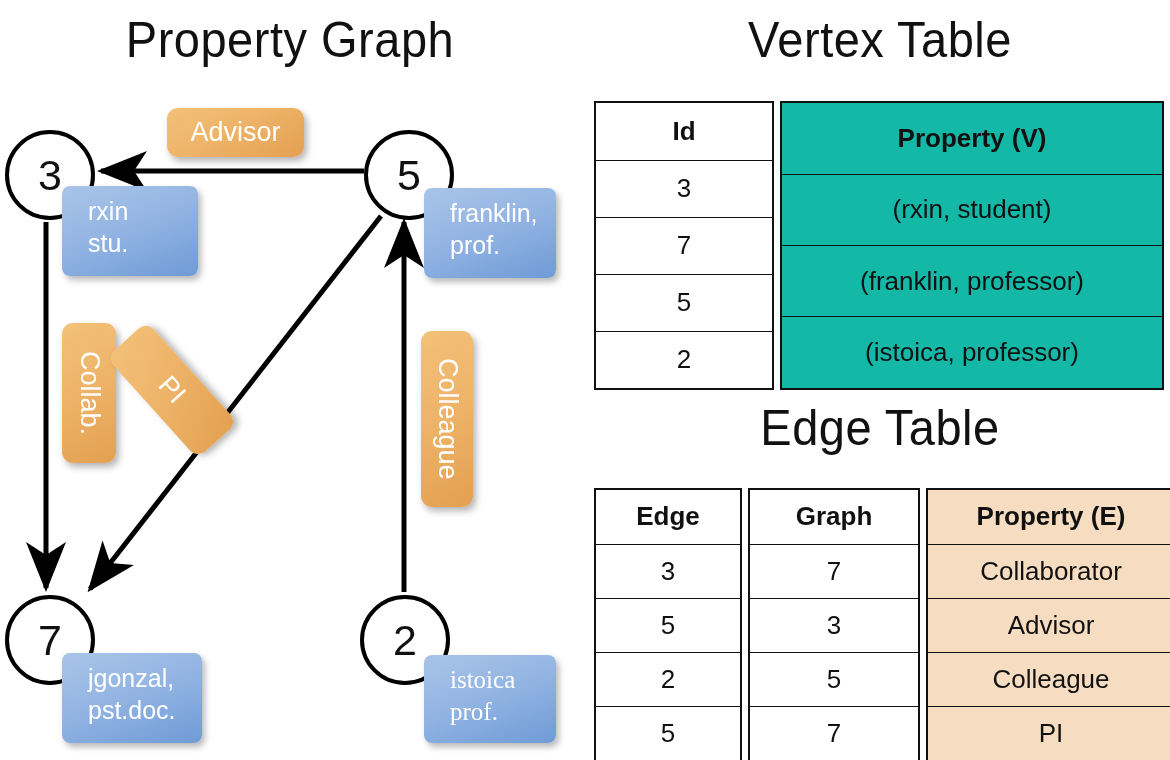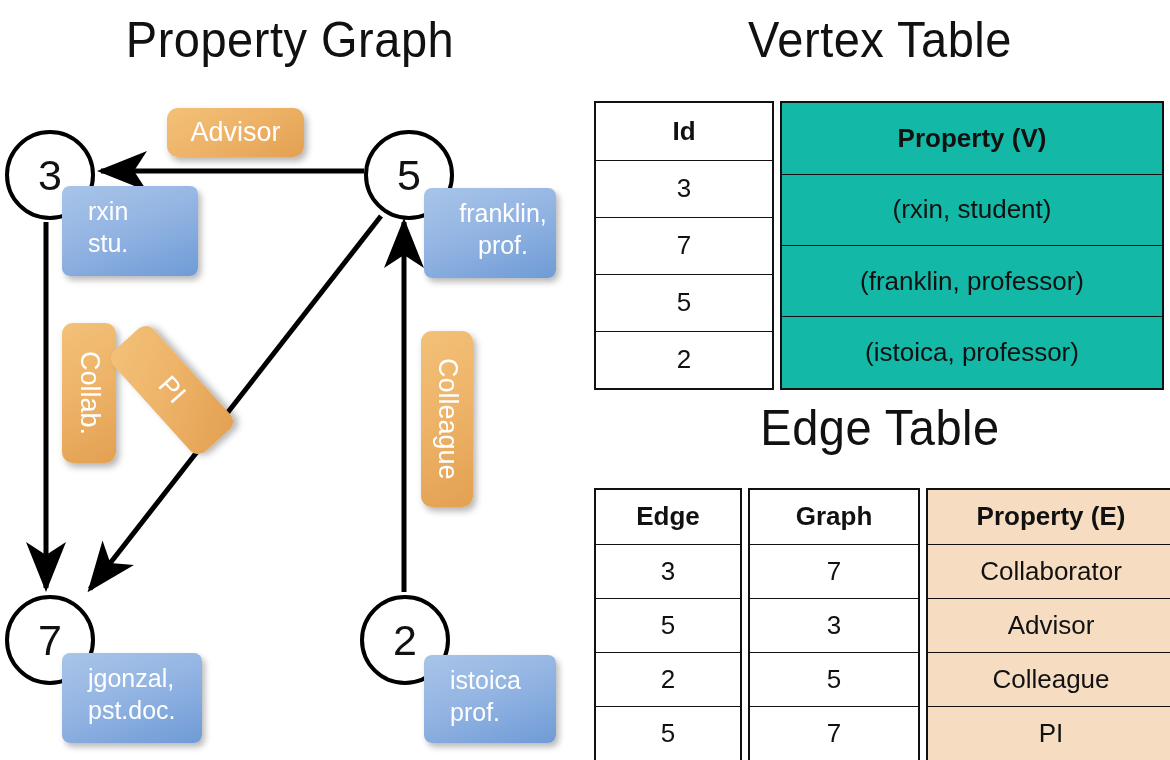--- a/index.html
+++ b/index.html
@@ -179,25 +179,25 @@
     <line x1="404" y1="592" x2="404" y2="222" stroke="#000" stroke-width="5" marker-end="url(#arrowhead)"></line>
   </svg>
 
   <div class="node-circle" style="left:5px;  top:130px;">3</div>
   <div class="node-circle" style="left:364px;top:130px;">5</div>
   <div class="node-circle" style="left:5px;  top:595px;">7</div>
   <div class="node-circle" style="left:360px;top:595px;">2</div>
 
   <div class="prop-box" style="left:62px; top:186px; width:136px; height:90px;">rxin
 stu.</div>
-  <div class="prop-box" style="left:424px;top:188px; width:132px; height:90px;text-align:center;">franklin,
+  <div class="prop-box" style="left:424px;top:188px; width:132px; height:90px;">franklin,
 prof.</div>
   <div class="prop-box" style="left:62px; top:653px; width:140px; height:90px;">jgonzal,
 pst.doc.</div>
-  <div class="prop-box" style="left:424px;top:655px; width:132px; height:88px;">istoica
+  <div class="prop-box" style="left:424px;top:655px; width:132px; height:88px;font-family:Liberation Serif, serif;">istoica
 prof.</div>
 
   <div class="edge-label" style="left:167px; top:108px; width:137px; height:49px;">Advisor</div>
 
   <div class="edge-label vertical" style="left:62px; top:323px; width:54px; height:140px;">Collab.</div>
 
   <div class="edge-label rotated-pi" style="left:145px; top:322px; width:54px; height:136px;">
     <span class="rot-inner">PI</span>
   </div>
 

